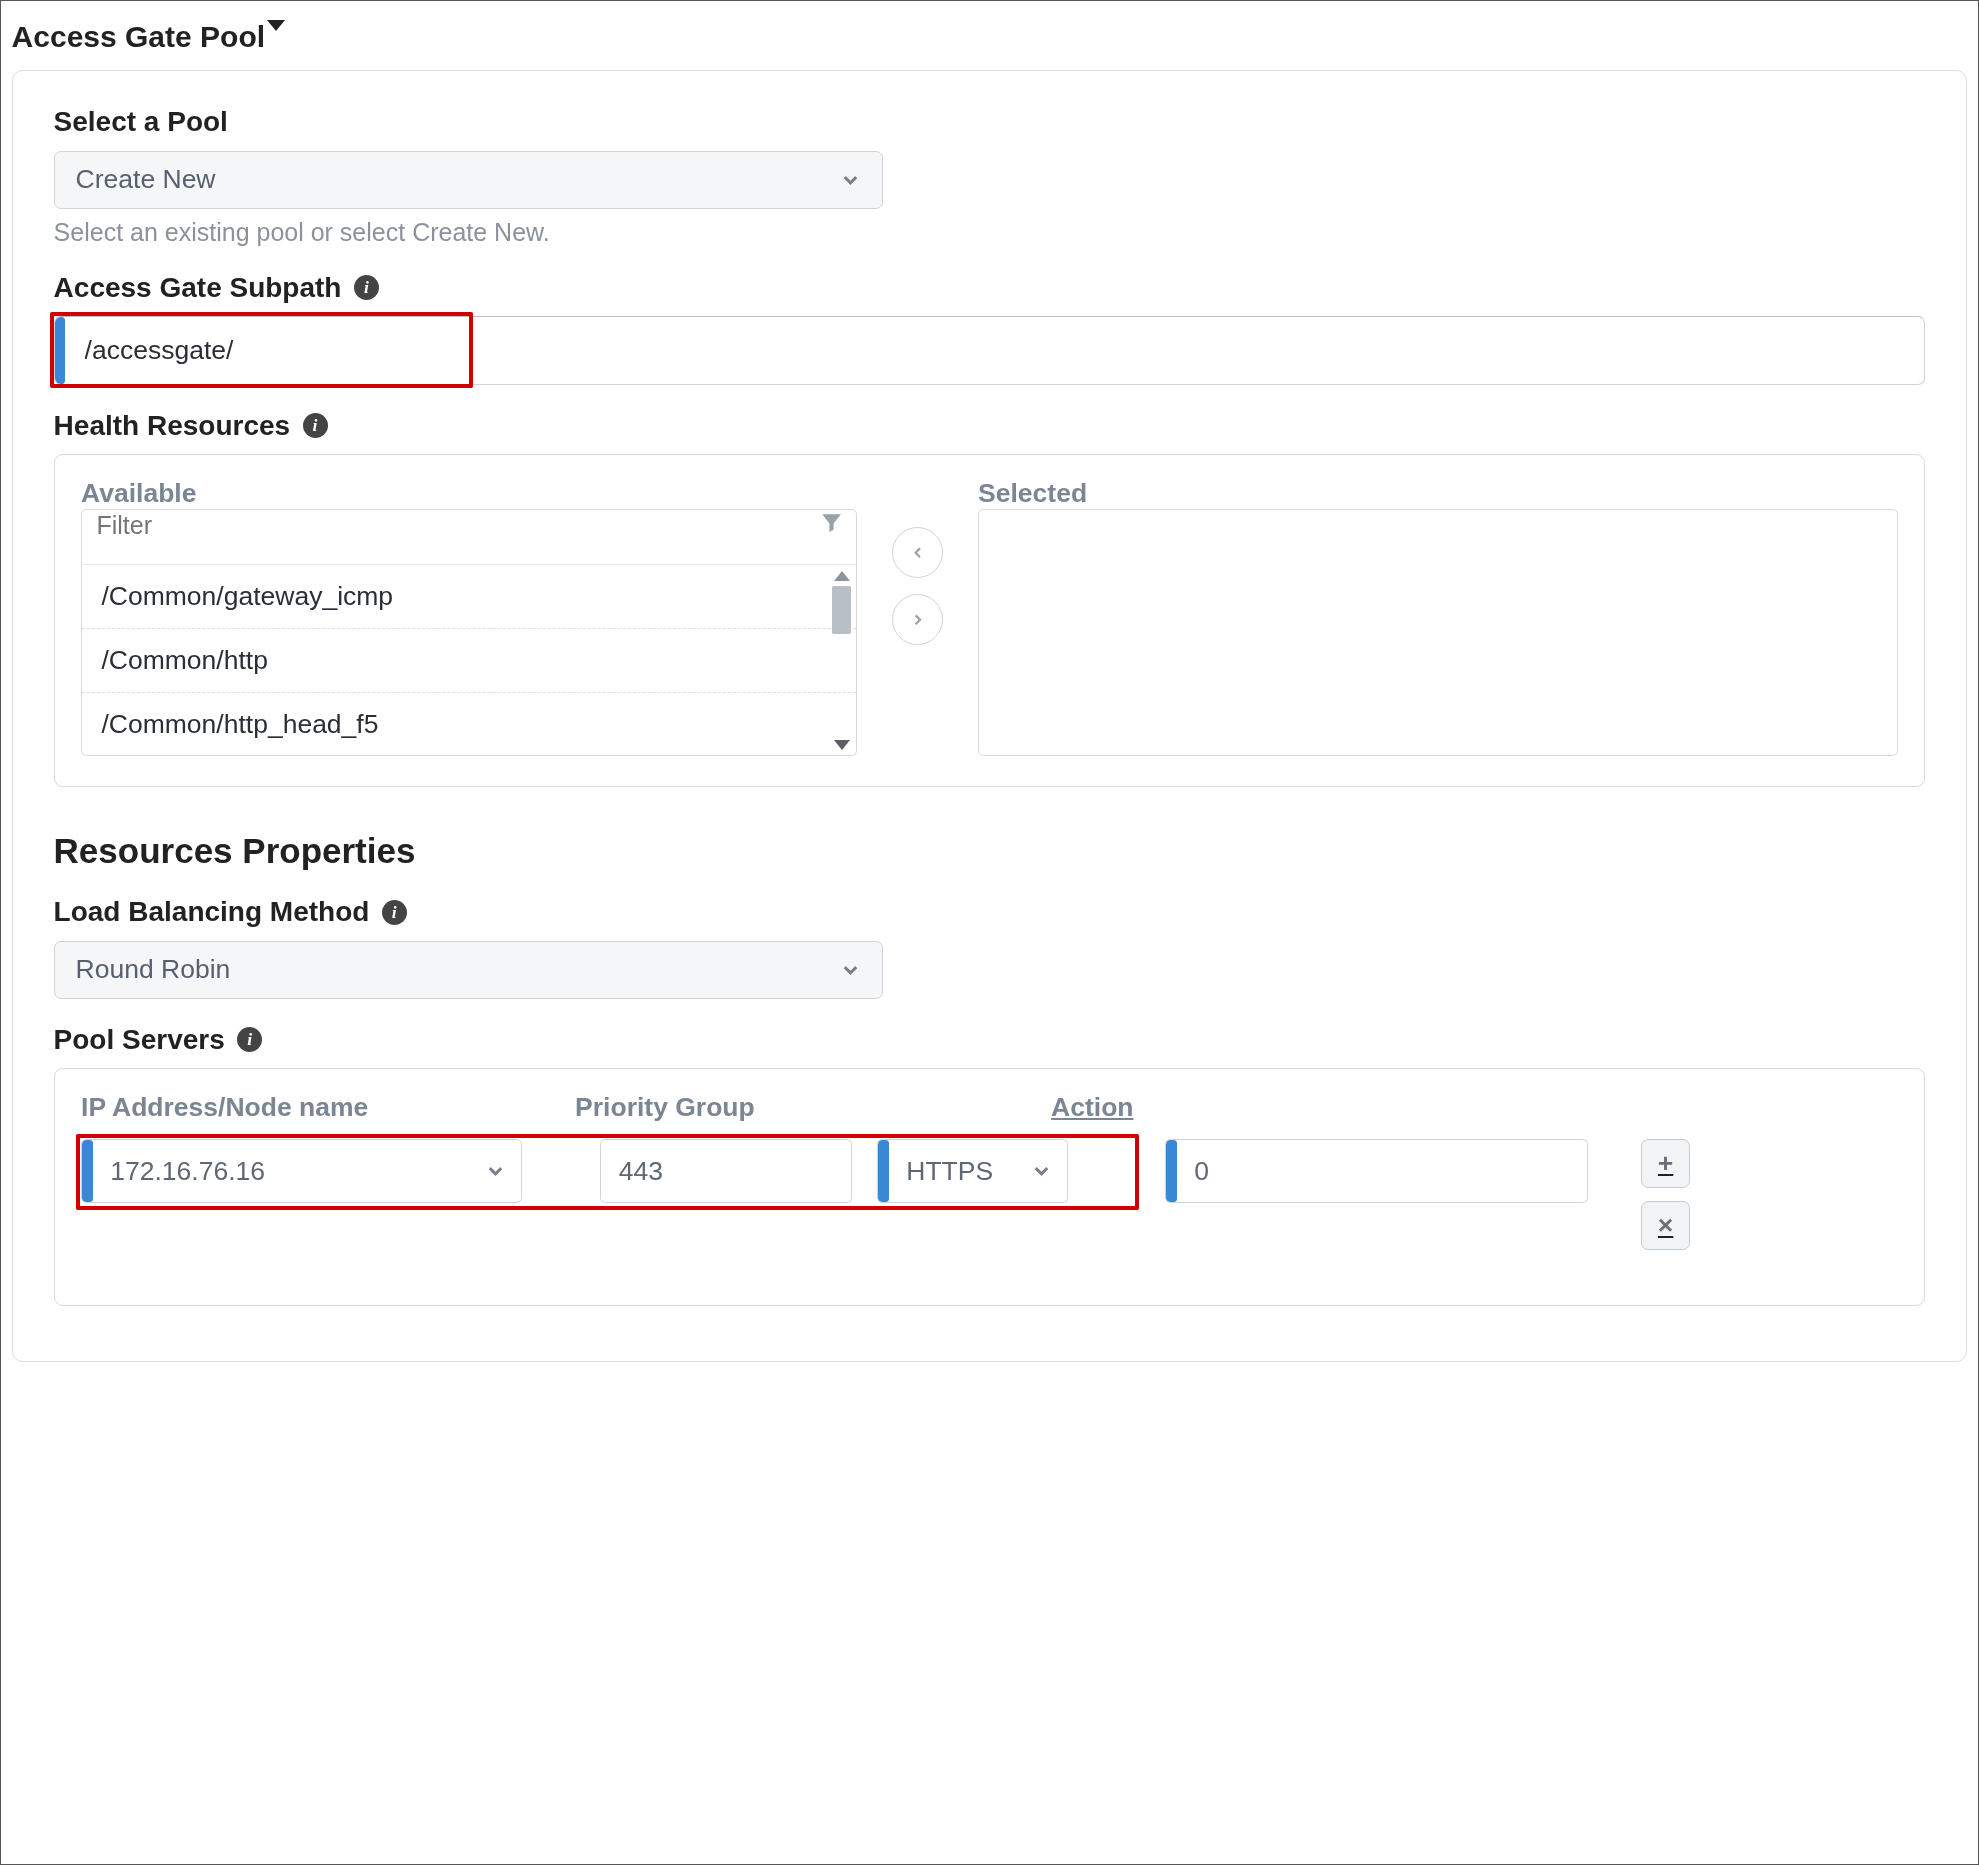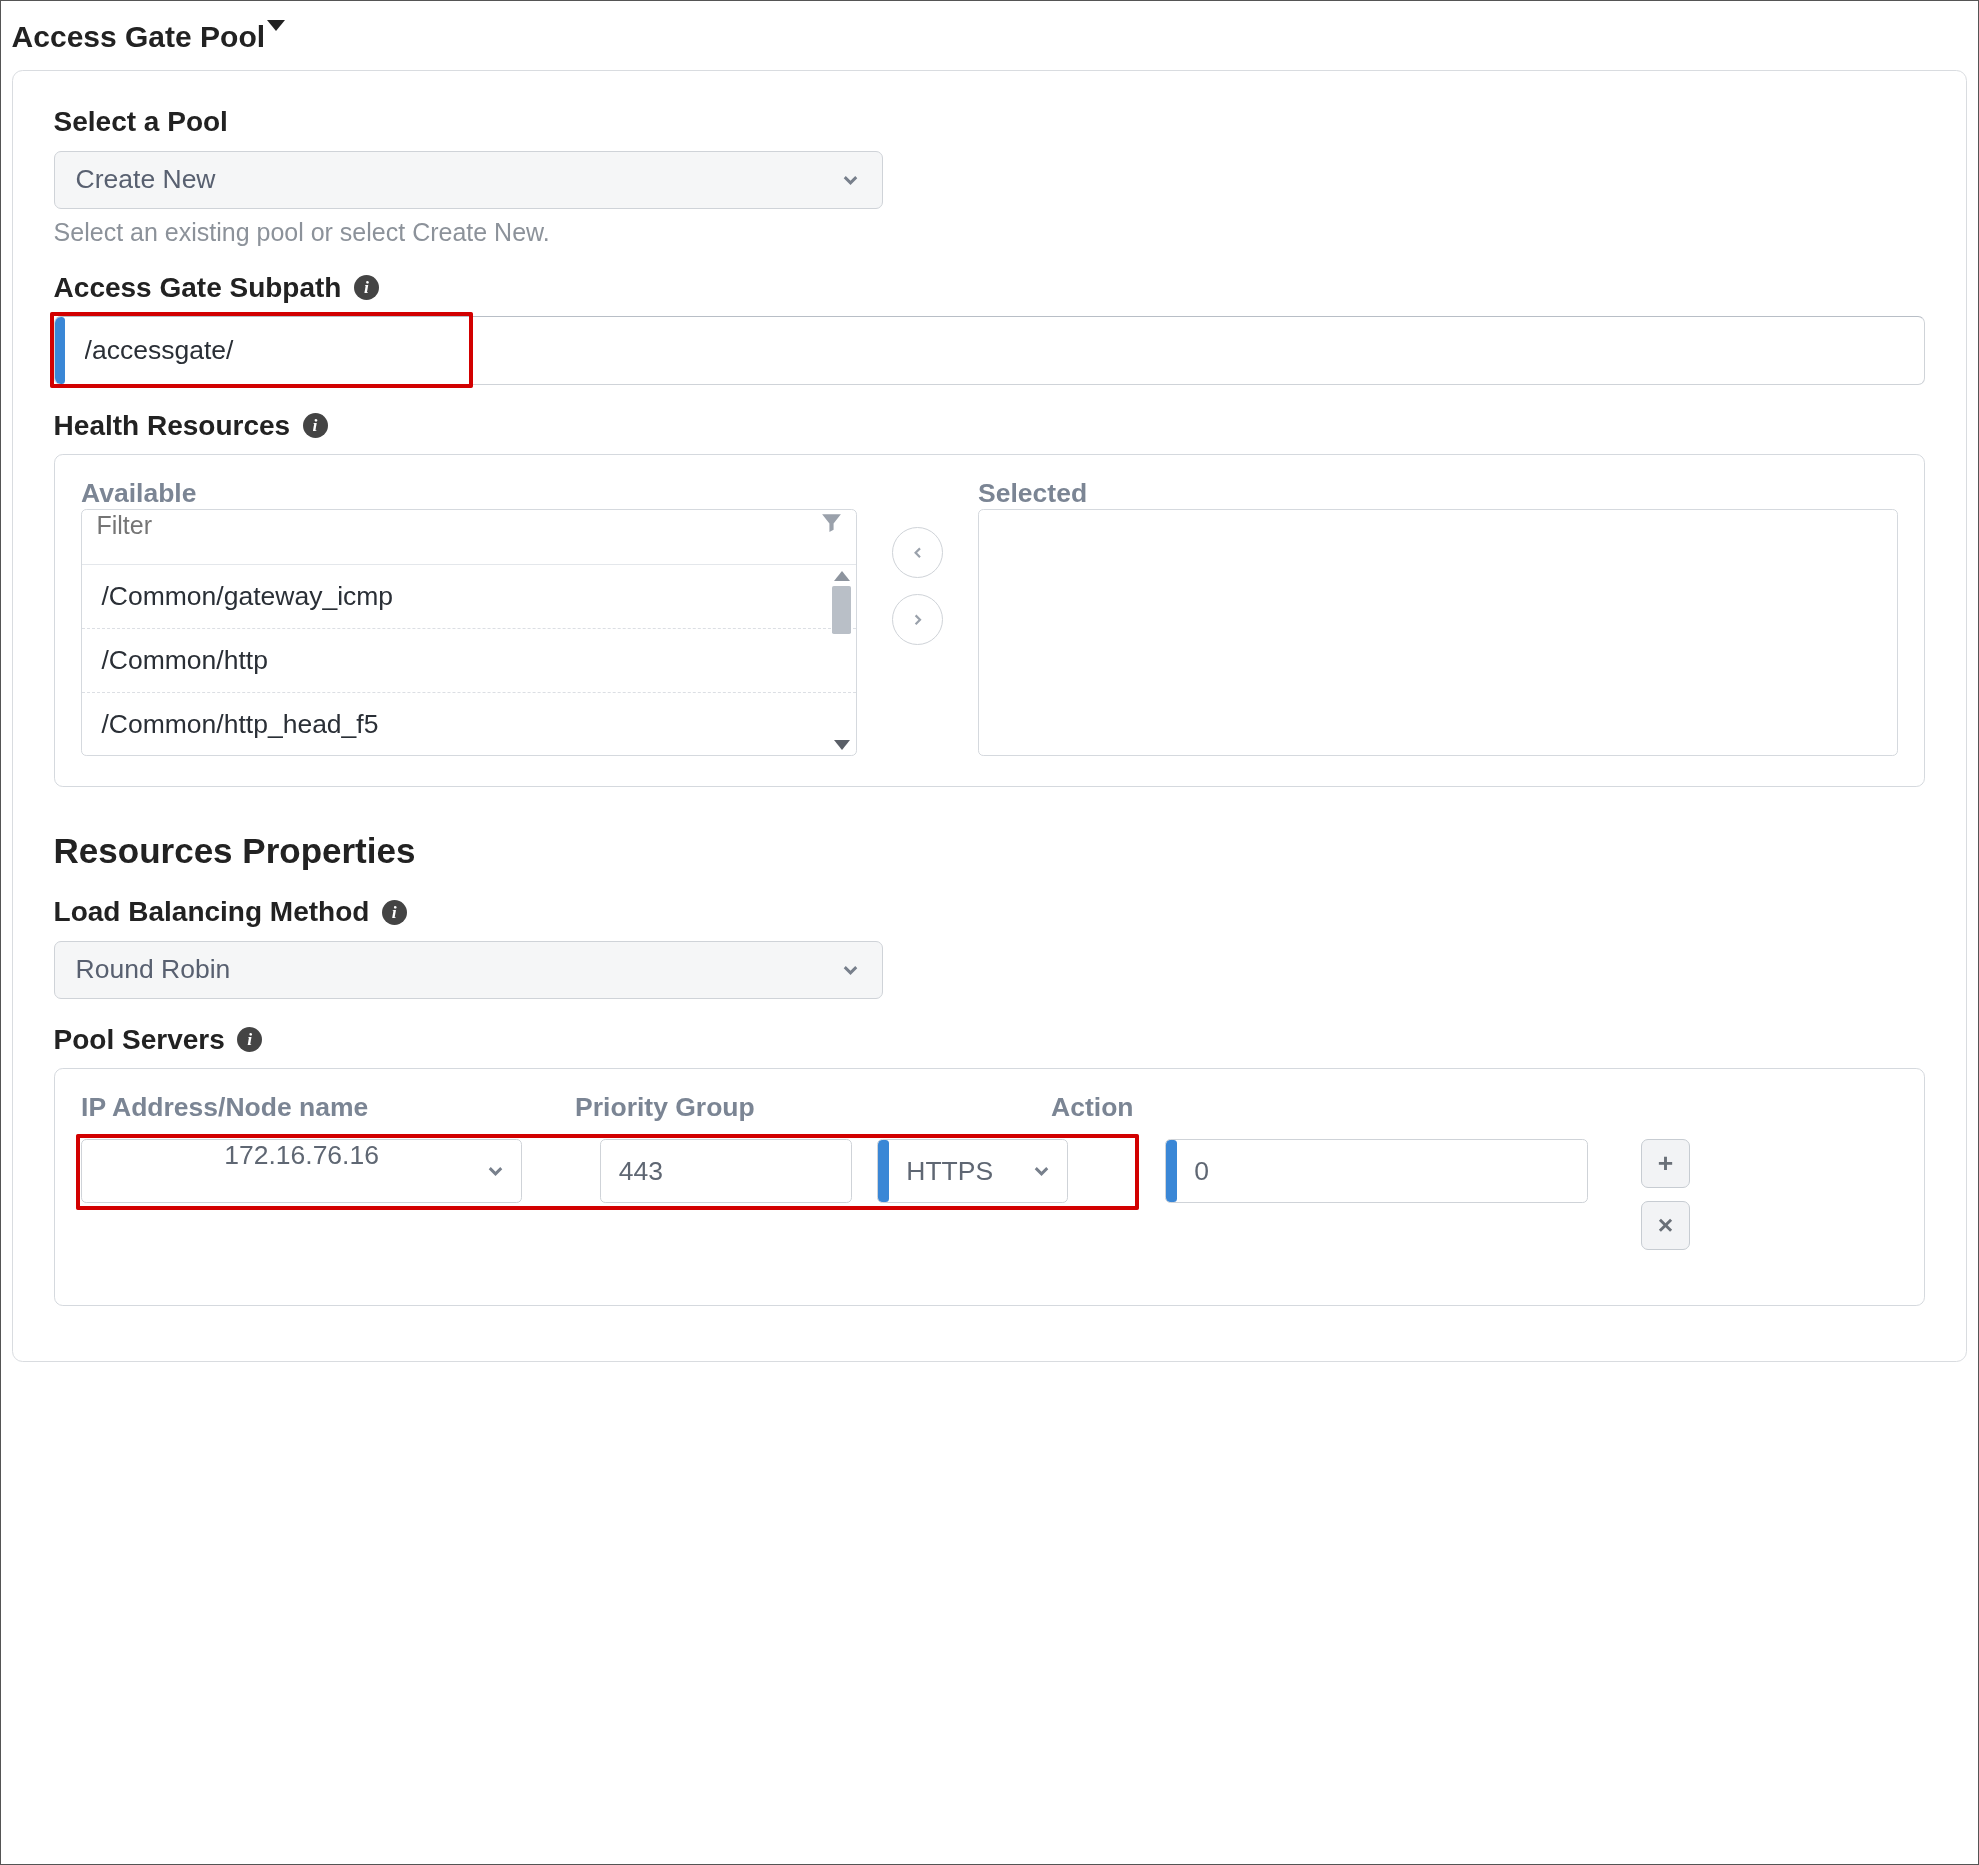--- a/index.html
+++ b/index.html
@@ -229,21 +229,21 @@
   .servers-header {
     display: flex;
     color: #7b8594;
     font-weight: 700;
     font-size: 26.5px;
     margin-bottom: 16px;
   }
   .col-ip     { flex: 0 0 494px; }
   .col-port   { flex: 0 0 565px; }
   .col-prio   { flex: 0 0 476px; }
-  .col-action { flex: 1; }
+  .col-action { flex: 1; text-decoration: underline; }
   .servers-row {
     display: flex;
     align-items: flex-start;
   }
   .cell { display: flex; align-items: center; }
   .srv-input, .srv-select {
     height: 64px;
     border: 1.8px solid #cfd3d8;
     border-radius: 5.3px;
     background: #fff;
@@ -258,21 +258,21 @@
     background: transparent;
   }
   .srv-select { position: relative; cursor: pointer; }
   .srv-select .value {
     flex: 1;
     padding: 0 17.6px;
     font-size: 26.5px;
     color: #5f6773;
   }
   .srv-select .select-chevron { right: 14px; }
-  .ip-box   { width: 441px; flex-direction: column; }
+  .ip-box   { width: 441px; }
   .port-box { width: 252px; }
   .proto-box{ width: 191px; }
   .prio-box { width: 423px; }
   .action-group {
     display: flex;
     flex-direction: column;
     gap: 12.4px;
   }
   .sq-btn {
     width: 49px; height: 49px;

